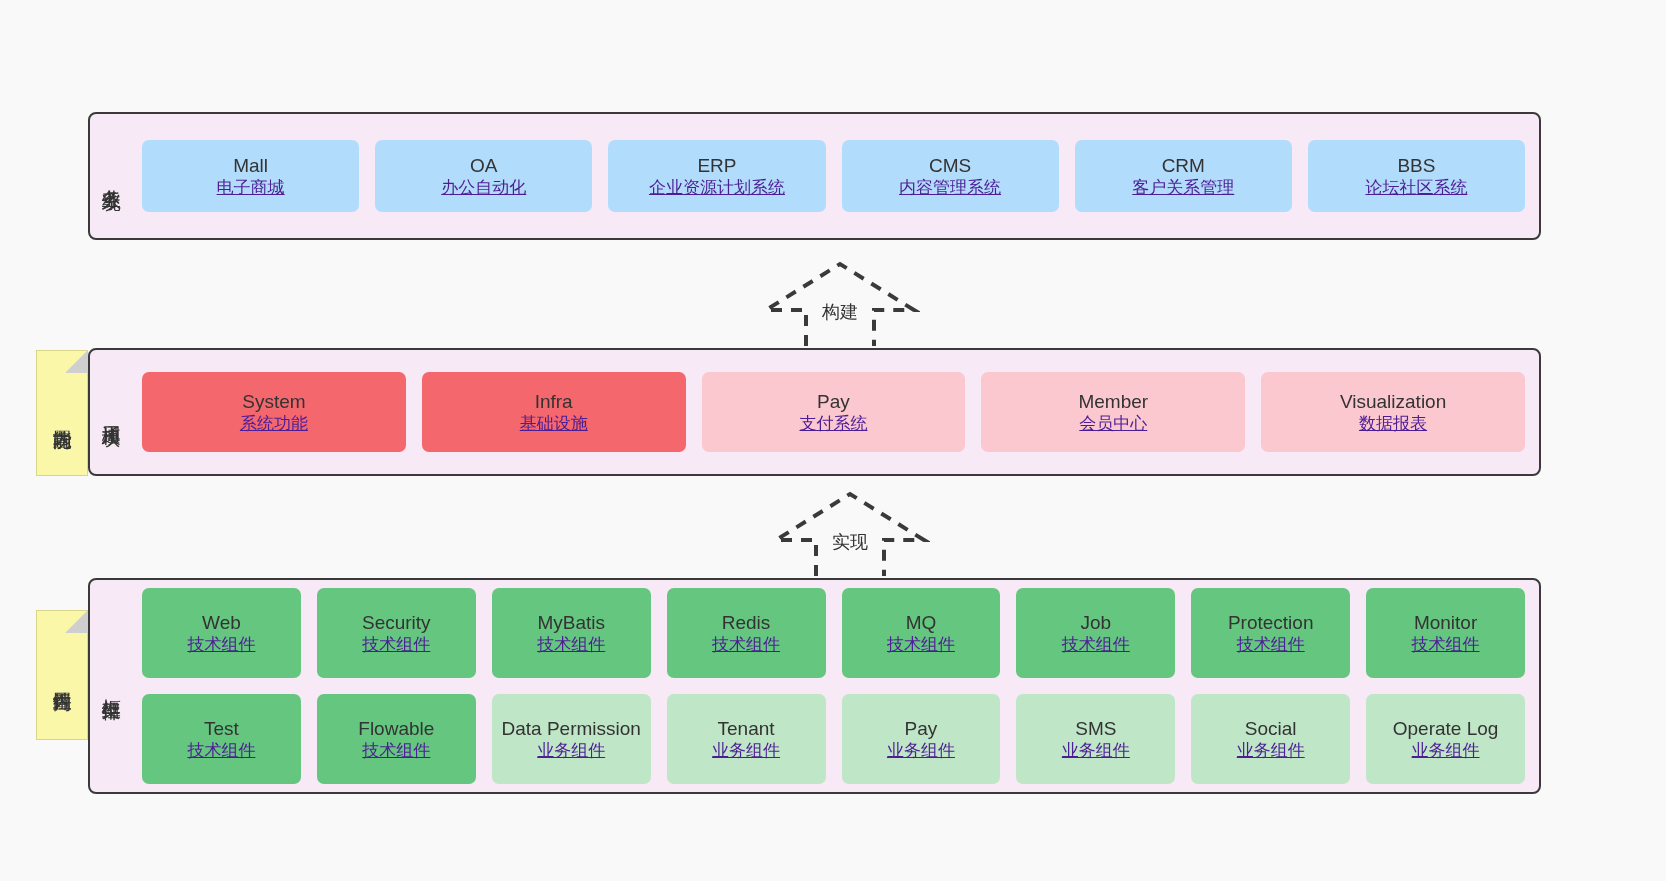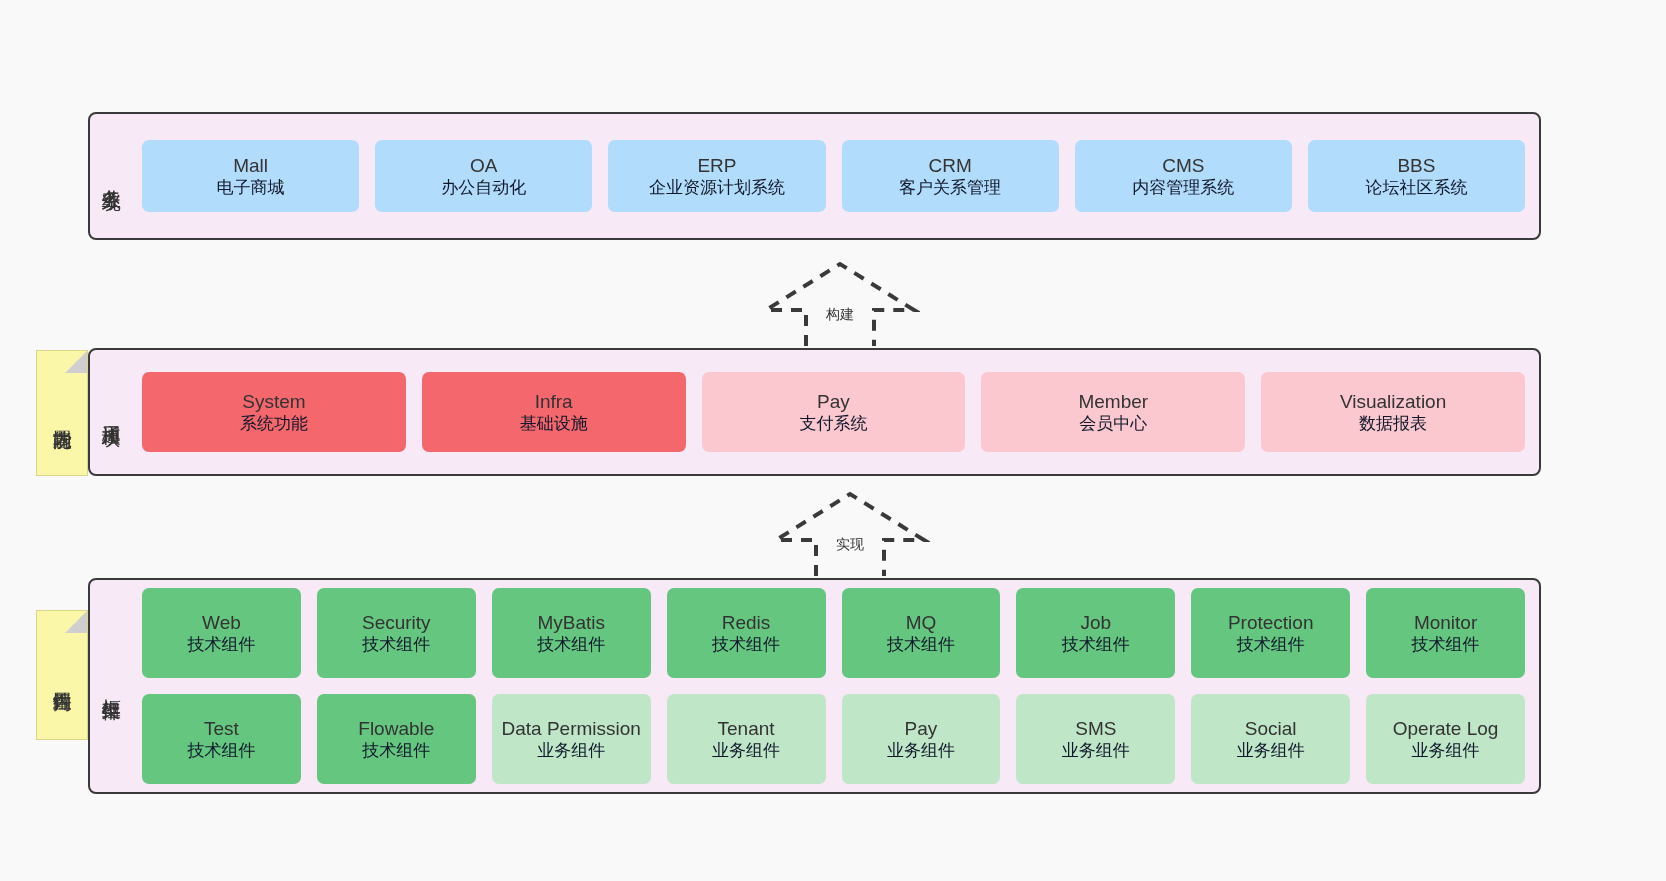--- a/index.html
+++ b/index.html
@@ -66,21 +66,22 @@
     box-sizing: border-box;
     padding: 4px 6px;
   }
   .cell .en {
     font-size: 19px;
     color: #333333;
     text-align: center;
   }
   .cell .cn {
     font-size: 17px;
-    color: #0f172a;
+    color: #4c1d95;
+    text-decoration: underline;
   }
 
   
   #layer-business { left: 88px; top: 112px; width: 1453px; height: 128px; }
   #layer-business .cell { height: 72px; background: #b2dcfb; }
 
   #layer-modules { left: 88px; top: 348px; width: 1453px; height: 128px; }
   #layer-modules .cell { height: 80px; }
 
   #layer-framework { left: 88px; top: 578px; width: 1453px; height: 216px; }
@@ -125,21 +126,21 @@
     position: absolute;
     width: 160px;
     height: 88px;
   }
   .uparrow svg { display: block; width: 100%; height: 100%; }
   .uparrow .lbl {
     position: absolute;
     left: 0; right: 0;
     bottom: 22px;
     text-align: center;
-    font-size: 14px;
+    font-size: 18px;
     color: #333;
   }
   #arrow-build   { left: 760px; top: 258px; }
   #arrow-realize { left: 770px; top: 488px; }
 </style>
 </head>
 <body>
 
 <div class="layer" id="layer-business">
   <div class="layer-title">业务系统</div>
@@ -151,26 +152,26 @@
       </div>
       <div class="cell">
         <span class="en">OA</span>
         <span class="cn">办公自动化</span>
       </div>
       <div class="cell">
         <span class="en">ERP</span>
         <span class="cn">企业资源计划系统</span>
       </div>
       <div class="cell">
+        <span class="en">CMS</span>
+        <span class="cn">内容管理系统</span>
+      </div>
+      <div class="cell">
         <span class="en">CRM</span>
         <span class="cn">客户关系管理</span>
-      </div>
-      <div class="cell">
-        <span class="en">CMS</span>
-        <span class="cn">内容管理系统</span>
       </div>
       <div class="cell">
         <span class="en">BBS</span>
         <span class="cn">论坛社区系统</span>
       </div>
     </div>
   </div>
 </div>
 
 <div class="uparrow" id="arrow-build">

